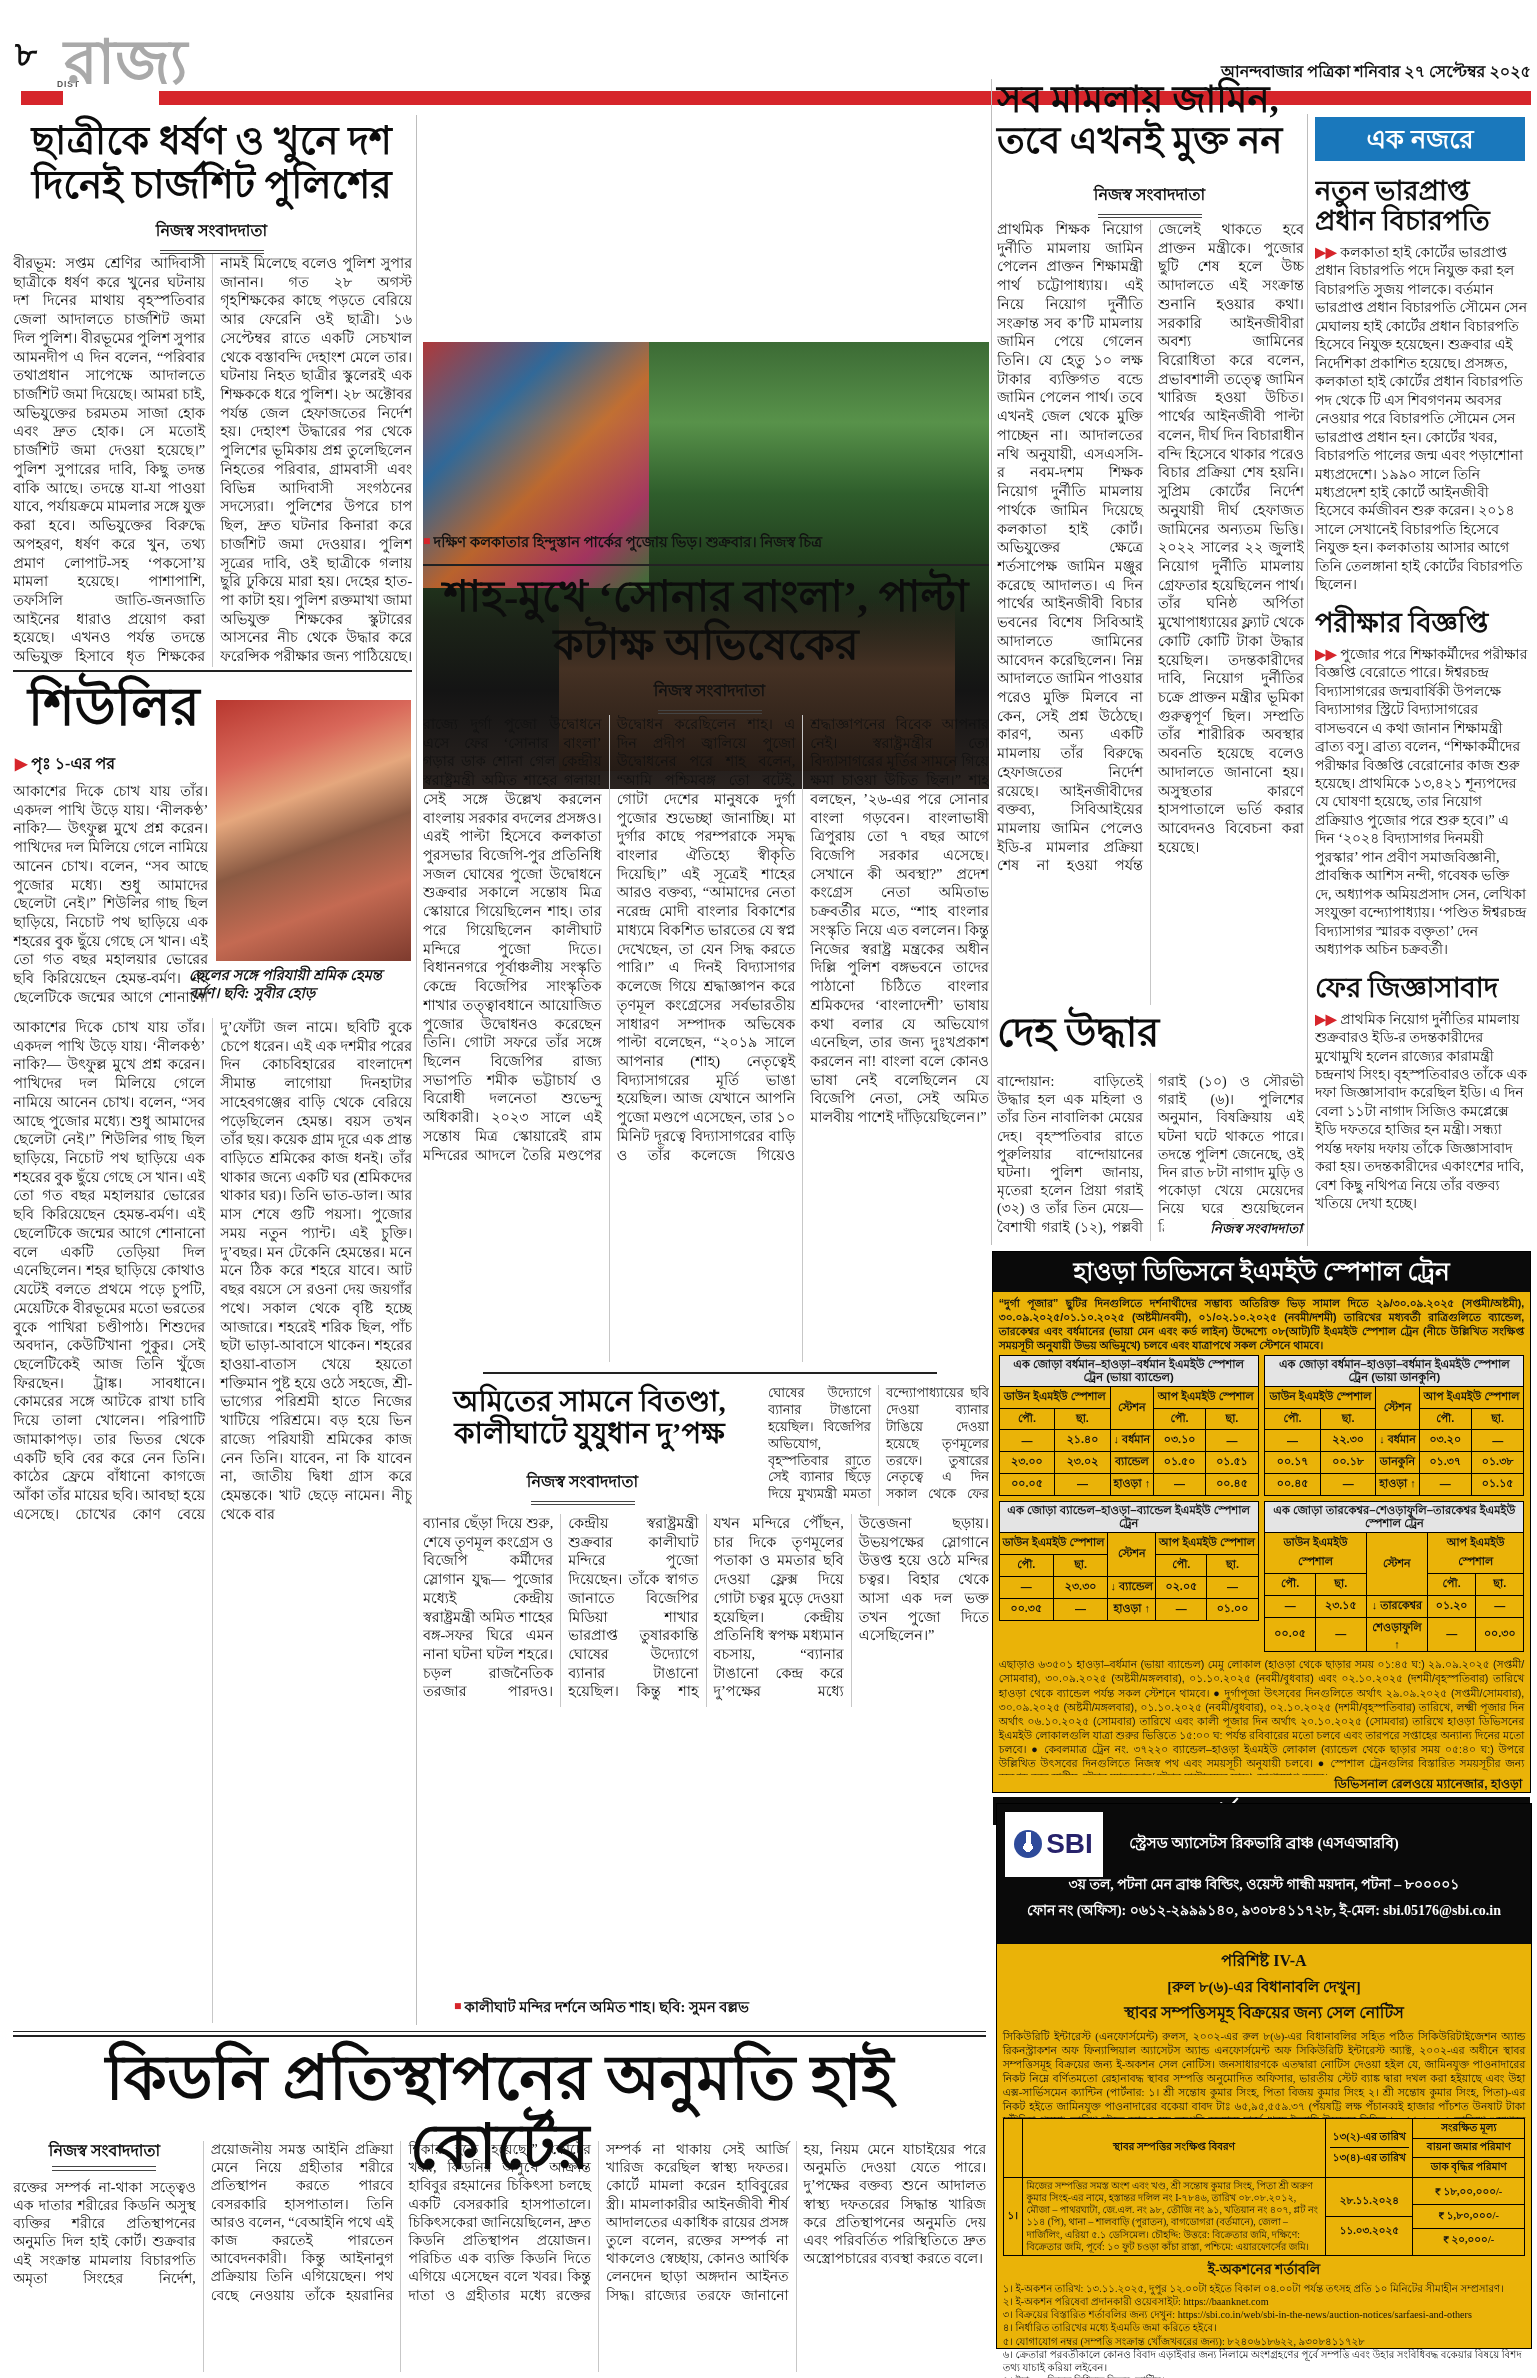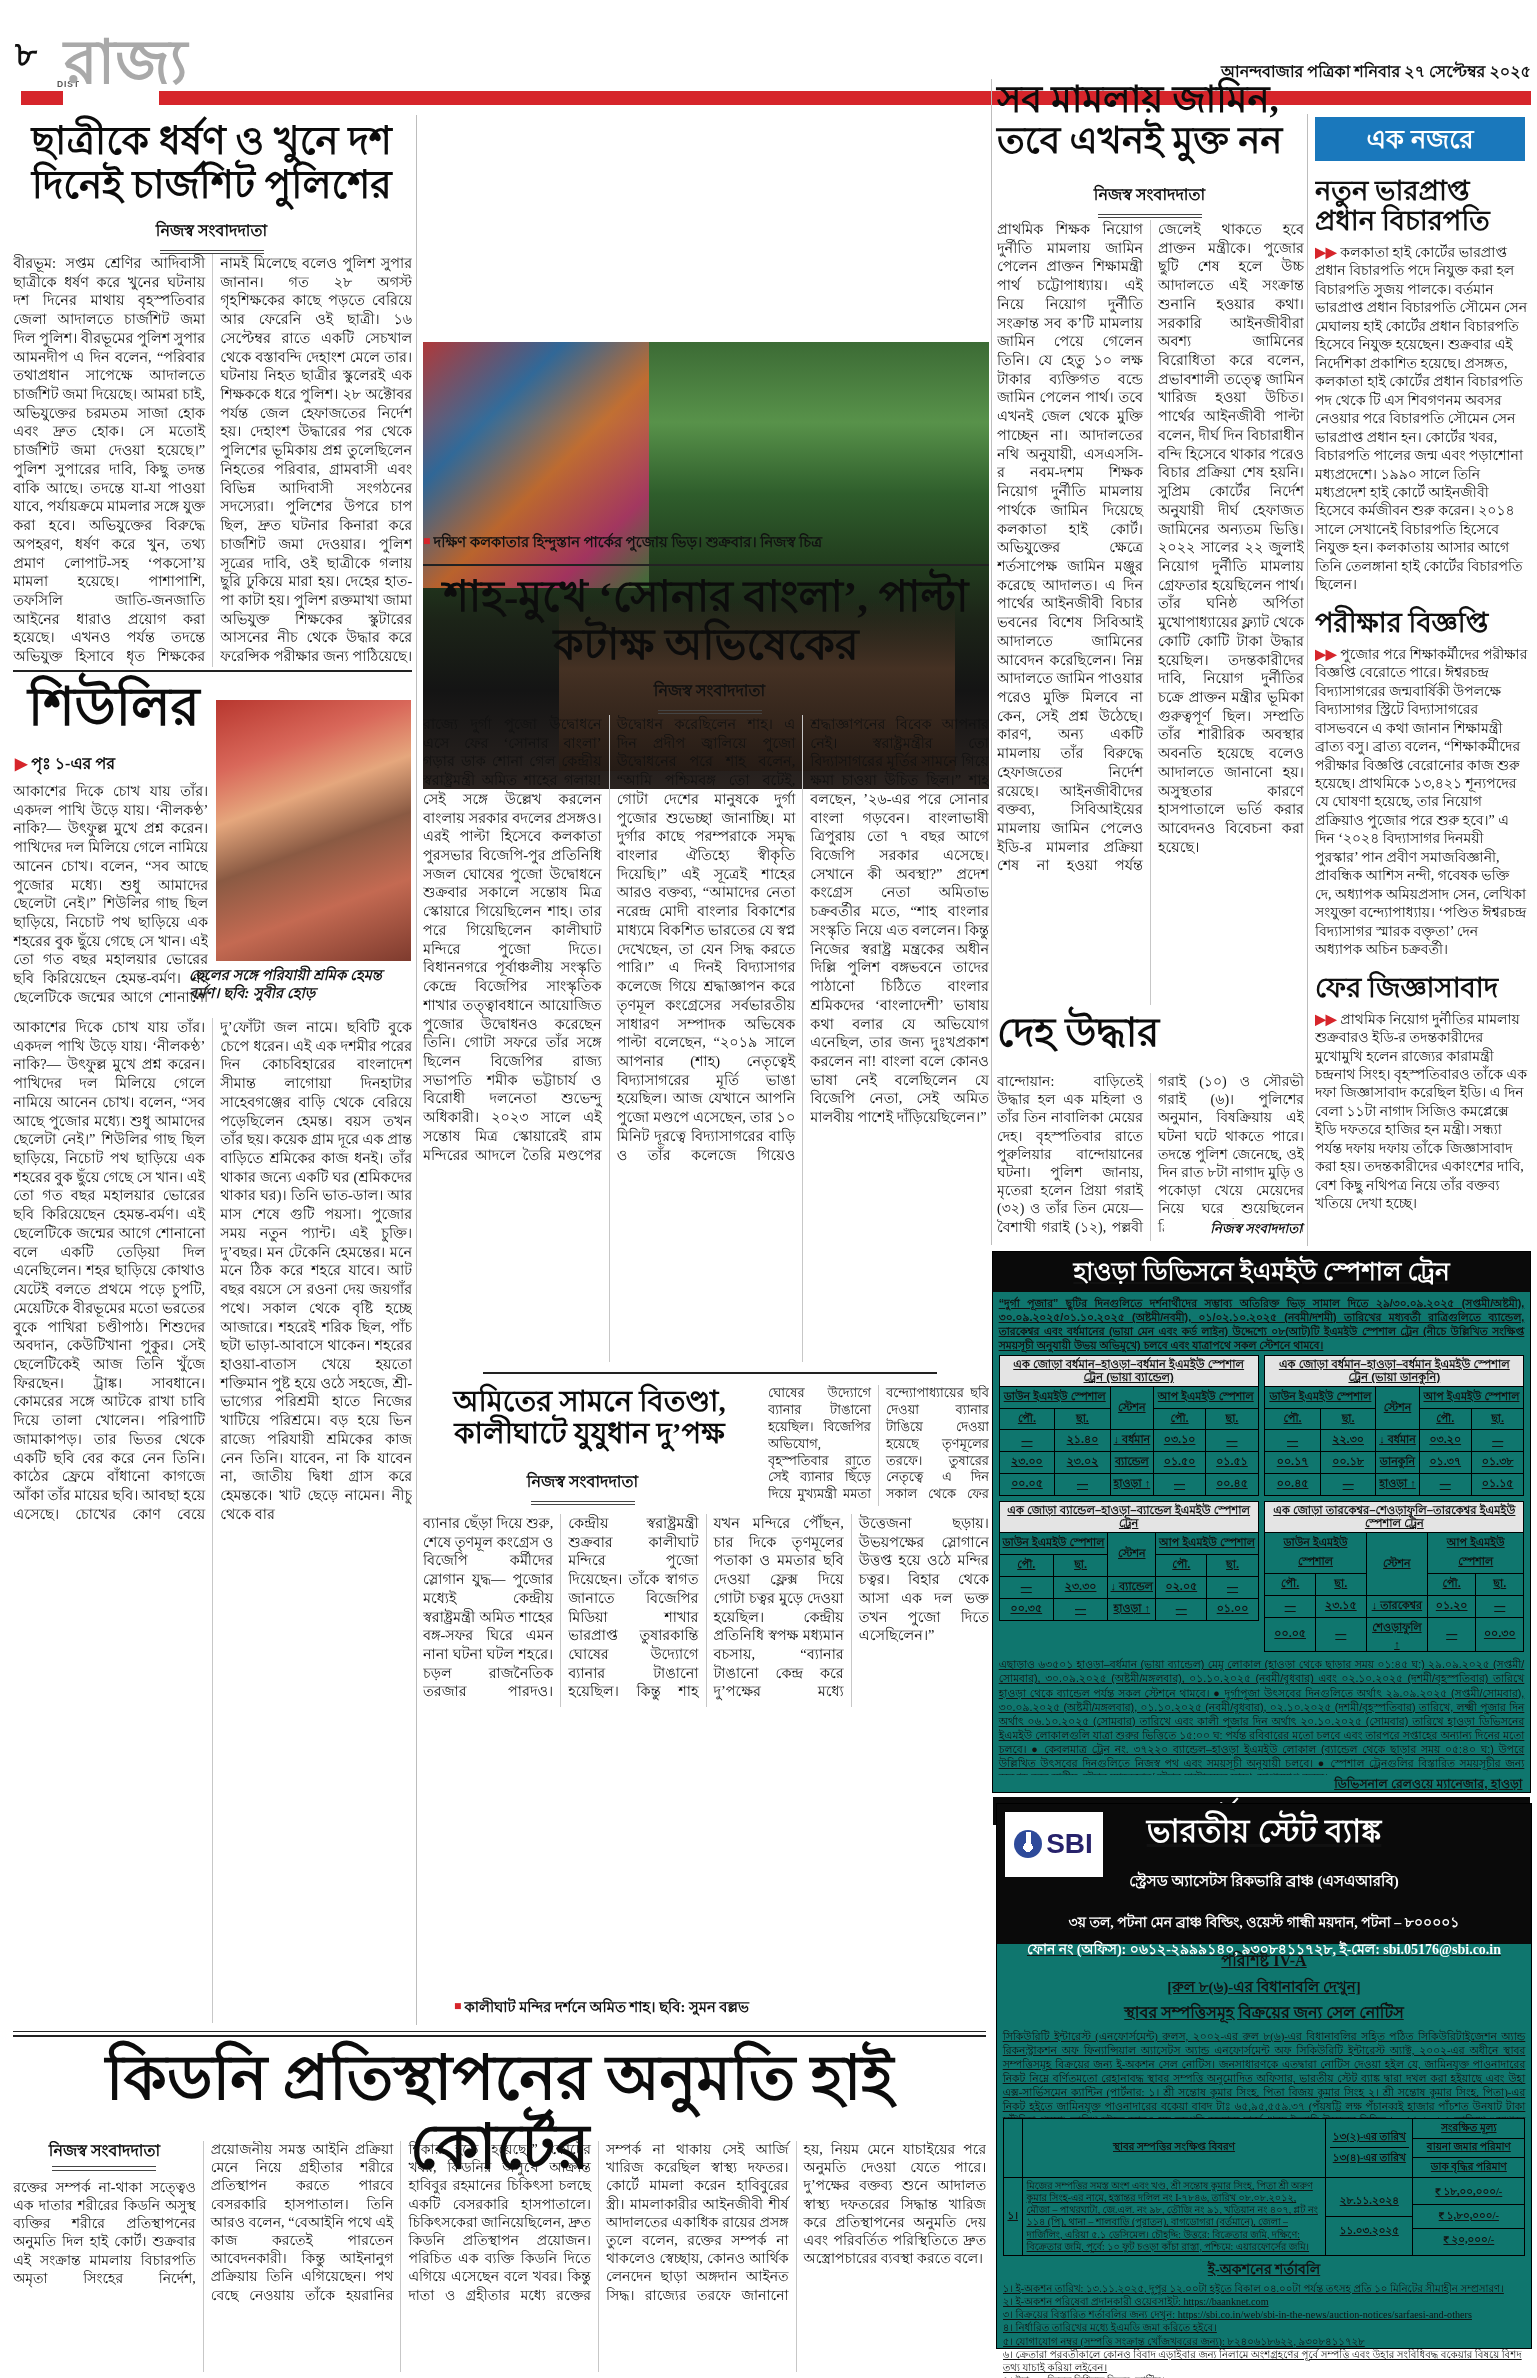--- a/index.html
+++ b/index.html
@@ -16,21 +16,21 @@
           font-size:14.4px; line-height:1.3; overflow:hidden; }
   .c2{column-count:2}.c3{column-count:3}.c4{column-count:4}.c5{column-count:5}
   .photo { background:#777; position:relative; overflow:hidden; }
   .caption { font-weight:bold; font-size:14.7px; line-height:1.2; }
   .redsq { color:#d6252b; font-size:12.3px; vertical-align:1.9px; }
   .vrule { position:absolute; width:0.9px; background:#bdbdbd; }
   .hrule { position:absolute; height:0.9px; background:#222; }
   .sidebar-title { font-weight:bold; font-size:27.4px; line-height:1.1; }
   .sb-body { font-size:14px; line-height:1.32; text-align:left; overflow:hidden; }
   .sb-bullet { color:#d6252b; font-weight:bold; margin-right:3.8px; }
-  .adbox { border:1.9px solid #000; background:#0f766e;text-decoration:underline; }
+  .adbox { border:1.9px solid #000; background:#eab308; }
   .black-bar { background:#0a0a0a; color:#fff; font-weight:bold; text-align:center; }
   table { border-collapse:collapse; }
   .rw-table { width:100%; font-size:11px; font-weight:bold; text-align:center; }
   .rw-table th,.rw-table td { border:0.9px solid #000; padding:0.9px 1.9px; }
   .rw-title { background:#e4e4e4; border:0.9px solid #000; border-bottom:none;
               font-weight:bold; font-size:11.4px; text-align:center; padding:1.9px 2.8px; line-height:1.15;}
   .fineprint { font-size:10.7px; line-height:1.32; text-align:justify; overflow:hidden; }
   .sbi-table { width:100%; font-size:10.4px; }
   .sbi-table td,.sbi-table th { border:0.9px solid #000; padding:1.9px 3.8px; vertical-align:middle; }
   .cond-line { font-size:10.2px; line-height:1.3; overflow:hidden; }
@@ -269,21 +269,20 @@
     <span>@easternrailwayheadquarter</span>
   </div>
 </div>
 
 <div class="abs adbox" style="left:996px; top:1803px; width:536px; height:546px;">
   <div class="black-bar" style="height:140px; position:relative; padding-top:7.6px;">
     <div style="position:absolute; left:7.6px; top:7.6px; width:98px; height:65px; background:#fff; display:flex; align-items:center; justify-content:center; gap:3.8px;">
       <span class="logo-roundel"></span>
       <span style="color:#27226b; font-size:28px; font-weight:bold; font-family:'Liberation Sans',sans-serif;">SBI</span>
     </div>
-    <div style="font-size:32px; line-height:1.2;">ভারতীয় স্টেট ব্যাঙ্ক</div>
     <div style="font-size:15px; font-weight:bold; margin-top:19px;">স্ট্রেসড অ্যাসেটস রিকভারি ব্রাঞ্চ (এসএআরবি)</div>
     <div style="font-size:14px; font-weight:bold; margin-top:17px;">৩য় তল, পটনা মেন ব্রাঞ্চ বিল্ডিং, ওয়েস্ট গান্ধী ময়দান, পটনা – ৮০০০০১</div>
     <div style="font-size:14px; font-weight:bold; margin-top:2.8px;">ফোন নং (অফিস): ০৬১২-২৯৯৯১৪০, ৯৩০৮৪১১৭২৮, ই-মেল: sbi.05176@sbi.co.in</div>
   </div>
   <div class="center" style="font-weight:bold; font-size:16px; margin-top:3.8px;">পরিশিষ্ট IV-A</div>
   <div class="center" style="font-weight:bold; font-size:15px;">[রুল ৮(৬)-এর বিধানাবলি দেখুন]</div>
   <div class="center" style="font-weight:bold; font-size:16px;">স্থাবর সম্পত্তিসমূহ বিক্রয়ের জন্য সেল নোটিস</div>
   <div class="fineprint" style="padding:1.9px 5.7px; height:91px;">সিকিউরিটি ইন্টারেস্ট (এনফোর্সমেন্ট) রুলস, ২০০২-এর রুল ৮(৬)-এর বিধানাবলির সহিত পঠিত সিকিউরিটাইজেশন অ্যান্ড রিকনস্ট্রাকশন অফ ফিন্যান্সিয়াল অ্যাসেটস অ্যান্ড এনফোর্সমেন্ট অফ সিকিউরিটি ইন্টারেস্ট অ্যাক্ট, ২০০২-এর অধীনে স্থাবর সম্পত্তিসমূহ বিক্রয়ের জন্য ই-অকশন সেল নোটিস। জনসাধারণকে এতদ্বারা নোটিস দেওয়া হইল যে, জামিনযুক্ত পাওনাদারের নিকট নিম্নে বর্ণিতমতো রেহানাবদ্ধ স্থাবর সম্পত্তি অনুমোদিত অফিসার, ভারতীয় স্টেট ব্যাঙ্ক দ্বারা দখল করা হইয়াছে এবং উহা এক্স-সার্ভিসমেন ক্যান্টিন (পার্টনার: ১। শ্রী সন্তোষ কুমার সিংহ, পিতা বিজয় কুমার সিংহ ২। শ্রী সন্তোষ কুমার সিংহ, পিতা)-এর নিকট হইতে জামিনযুক্ত পাওনাদারের বকেয়া বাবদ টাঃ ৬৫,৯৫,৫৫৯.৩৭ (পঁয়ষট্টি লক্ষ পঁচানব্বই হাজার পাঁচশত উনষাট টাকা সাঁইত্রিশ পয়সা) তারিখ হইতে আরও সুদ তদুপরি অন্যান্য চার্জ, খরচ ইত্যাদি উসুলের নিমিত্ত ১৩.১১.২০২৫ তারিখে “যেখানে যাহা কিছু আছে”, “যেখানে যেমন আছে” ভিত্তিতে বিক্রয় করা হইবে।</div>
   <div id="sbi-table-wrap" style="padding:0 5.7px;">
       <table class="sbi-table">

